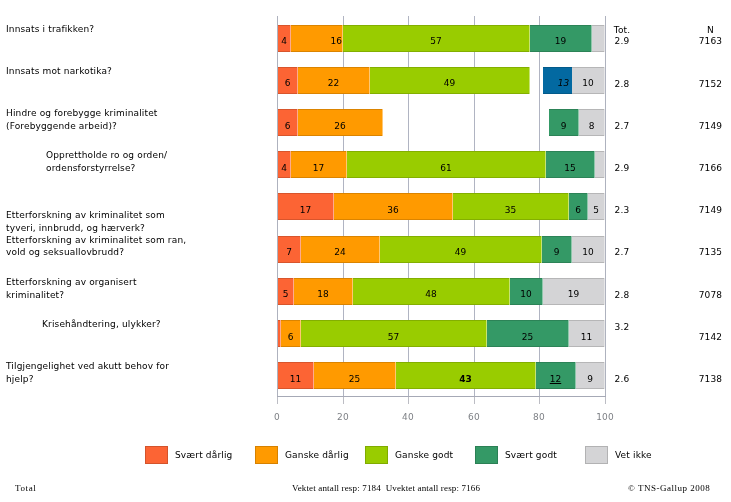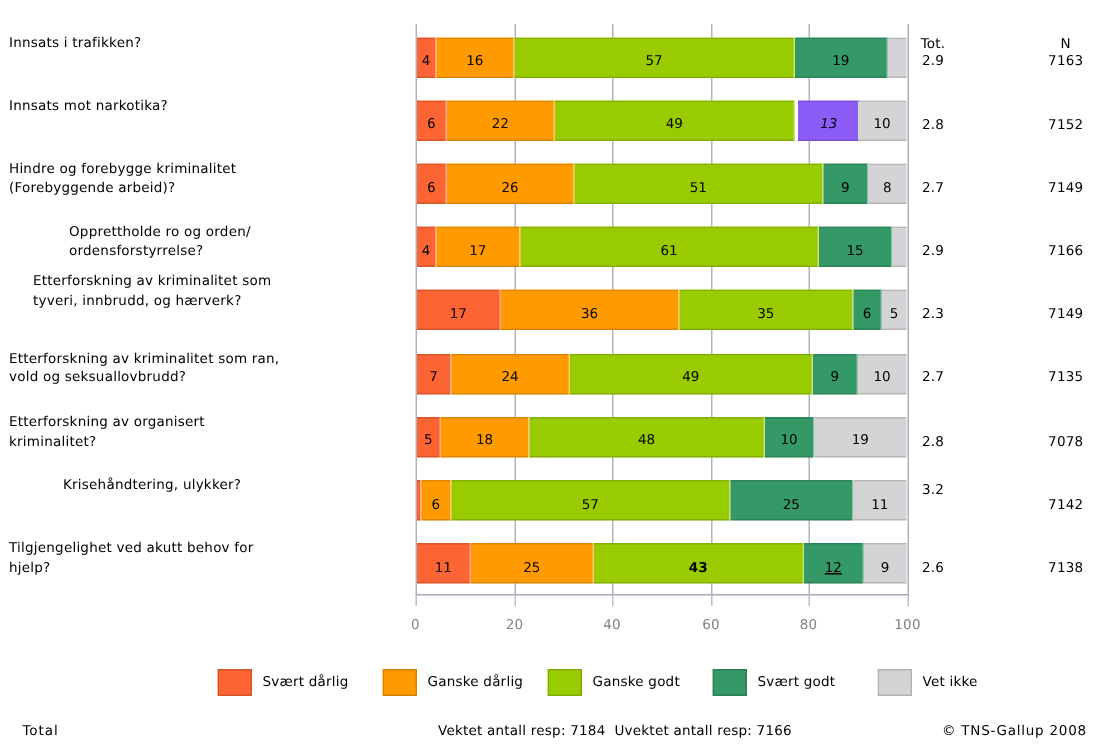--- a/index.html
+++ b/index.html
@@ -32,38 +32,38 @@
   
   .col-head{position:absolute;font-size:9px;color:#000;text-align:center;width:60px;line-height:11px;letter-spacing:0.15px;}
   .col-val{position:absolute;font-size:9px;color:#000;text-align:center;width:60px;line-height:11px;letter-spacing:0.15px;}
 
   
   .legend-item{position:absolute;top:446px;height:18px;display:flex;align-items:center;}
   .legend-swatch{width:23px;height:18px;flex:0 0 auto;box-shadow:inset 0 0 0 1px rgba(0,0,0,0.16);}
   .legend-text{font-size:9px;color:#000;margin-left:7px;white-space:nowrap;line-height:10px;letter-spacing:0.15px;}
 
   
-  .foot{position:absolute;font-size:9px;color:#000;white-space:pre;line-height:11px;letter-spacing:0.15px;}
+  .foot{position:absolute;font-size:9px;color:#000;white-space:pre;line-height:11px;letter-spacing:0.15px;font-family:Liberation Serif, serif;}
   #foot-total{left:15px;top:483px;letter-spacing:0.6px;}
   #foot-resp{left:292px;top:483px;}
   #foot-copy{left:628px;top:483px;letter-spacing:0.5px;}
 </style>
 </head>
 <body>
 
 <div class="chart-wrap">
 
   <div id="cat-labels">
       <div class="cat-label" style="top: 22.6px;">Innsats i trafikken?</div>
       <div class="cat-label" style="top: 64.8px;">Innsats mot narkotika?</div>
       <div class="cat-label" style="top: 107px;">Hindre og forebygge kriminalitet
 (Forebyggende arbeid)?</div>
       <div class="cat-label" style="top: 149.2px; margin-left: 40px;">Opprettholde ro og orden/
 ordensforstyrrelse?</div>
-      <div class="cat-label" style="top: 182px; margin-left: 16px;">Etterforskning av kriminalitet som
+      <div class="cat-label" style="top: 209px;">Etterforskning av kriminalitet som
 tyveri, innbrudd, og hærverk?</div>
       <div class="cat-label" style="top: 233.6px;">Etterforskning av kriminalitet som ran,
 vold og seksuallovbrudd?</div>
       <div class="cat-label" style="top: 275.8px;">Etterforskning av organisert
 kriminalitet?</div>
       <div class="cat-label" style="top: 318px; padding-left: 36px;">Krisehåndtering, ulykker?</div>
       <div class="cat-label" style="top: 360.2px;">Tilgjengelighet ved akutt behov for
 hjelp?</div>
     </div>
 
@@ -73,57 +73,54 @@
         <div class="gridline" style="left: 131px;"></div>
         <div class="gridline" style="left: 197px;"></div>
         <div class="gridline" style="left: 262px;"></div>
       </div>
     <div class="axis-v"></div>
     <div id="bars">
         <div class="bar-row" style="top: 8.6px; height: 27px; width: 328px;">
           <div class="seg" style="left: 1px; width: 13px; height: 27px; background: rgb(252, 100, 52); border-right: 1px solid rgba(255, 255, 255, 0.45); box-shadow: rgba(0, 0, 0, 0.14) 0px 1px 0px inset, rgba(0, 0, 0, 0.14) 0px -1px 0px inset;">
             <span class="seg-label">4</span>
           </div>
-          <div class="seg" style="left: 14px; width: 52px; height: 27px; background: rgb(255, 154, 0); border-right: 1px solid rgba(255, 255, 255, 0.45); box-shadow: rgba(0, 0, 0, 0.14) 0px 1px 0px inset, rgba(0, 0, 0, 0.14) 0px -1px 0px inset;">
+          <div class="seg" style="left: 14px; width: 52px; height: 27px; background: rgb(255, 154, 0); border-right: 1px solid rgba(255, 255, 255, 0.45); box-shadow: rgba(0, 0, 0, 0.14) 0px 1px 0px inset, rgba(0, 0, 0, 0.14) 0px -1px 0px inset; justify-content: flex-end;">
             <span class="seg-label">16</span>
           </div>
           <div class="seg" style="left: 66px; width: 187px; height: 27px; background: rgb(153, 204, 0); border-right: 1px solid rgba(255, 255, 255, 0.45); box-shadow: rgba(0, 0, 0, 0.14) 0px 1px 0px inset, rgba(0, 0, 0, 0.14) 0px -1px 0px inset;">
             <span class="seg-label">57</span>
           </div>
           <div class="seg" style="left: 253px; width: 62px; height: 27px; background: rgb(52, 153, 102); border-right: 1px solid rgba(255, 255, 255, 0.45); box-shadow: rgba(0, 0, 0, 0.14) 0px 1px 0px inset, rgba(0, 0, 0, 0.14) 0px -1px 0px inset;">
             <span class="seg-label">19</span>
           </div>
           <div class="seg" style="left: 315px; width: 13px; height: 27px; background: rgb(212, 212, 214); border-right: 1px solid rgba(255, 255, 255, 0.45); box-shadow: rgba(0, 0, 0, 0.14) 0px 1px 0px inset, rgba(0, 0, 0, 0.14) 0px -1px 0px inset;"></div>
         </div>
         <div class="bar-row" style="top: 50.8px; height: 27px; width: 328px;">
           <div class="seg" style="left: 1px; width: 20px; height: 27px; background: rgb(252, 100, 52); border-right: 1px solid rgba(255, 255, 255, 0.45); box-shadow: rgba(0, 0, 0, 0.14) 0px 1px 0px inset, rgba(0, 0, 0, 0.14) 0px -1px 0px inset;">
             <span class="seg-label">6</span>
           </div>
           <div class="seg" style="left: 21px; width: 72px; height: 27px; background: rgb(255, 154, 0); border-right: 1px solid rgba(255, 255, 255, 0.45); box-shadow: rgba(0, 0, 0, 0.14) 0px 1px 0px inset, rgba(0, 0, 0, 0.14) 0px -1px 0px inset;">
             <span class="seg-label">22</span>
           </div>
           <div class="seg" style="left: 93px; width: 160px; height: 27px; background: rgb(153, 204, 0); border-right: 1px solid rgba(255, 255, 255, 0.45); box-shadow: rgba(0, 0, 0, 0.14) 0px 1px 0px inset, rgba(0, 0, 0, 0.14) 0px -1px 0px inset;">
             <span class="seg-label">49</span>
           </div>
-          <div class="seg" style="left: 255px; width: 42px; height: 27px; background: #8b5cf6; border-right: 1px solid rgba(255, 255, 255, 0.45); box-shadow: rgba(0, 0, 0, 0.14) 0px 1px 0px inset, rgba(0, 0, 0, 0.14) 0px -1px 0px inset; font-style: italic;">
+          <div class="seg" style="left: 266px; width: 42px; height: 27px; background: #0369a1; border-right: 1px solid rgba(255, 255, 255, 0.45); box-shadow: rgba(0, 0, 0, 0.14) 0px 1px 0px inset, rgba(0, 0, 0, 0.14) 0px -1px 0px inset; font-style: italic;">
             <span class="seg-label">13</span>
           </div>
           <div class="seg" style="left: 295px; width: 33px; height: 27px; background: rgb(212, 212, 214); border-right: 1px solid rgba(255, 255, 255, 0.45); box-shadow: rgba(0, 0, 0, 0.14) 0px 1px 0px inset, rgba(0, 0, 0, 0.14) 0px -1px 0px inset;">
             <span class="seg-label">10</span>
           </div>
         </div>
         <div class="bar-row" style="top: 93px; height: 27px; width: 328px;">
           <div class="seg" style="left: 1px; width: 20px; height: 27px; background: rgb(252, 100, 52); border-right: 1px solid rgba(255, 255, 255, 0.45); box-shadow: rgba(0, 0, 0, 0.14) 0px 1px 0px inset, rgba(0, 0, 0, 0.14) 0px -1px 0px inset;">
             <span class="seg-label">6</span>
           </div>
           <div class="seg" style="left: 21px; width: 85px; height: 27px; background: rgb(255, 154, 0); border-right: 1px solid rgba(255, 255, 255, 0.45); box-shadow: rgba(0, 0, 0, 0.14) 0px 1px 0px inset, rgba(0, 0, 0, 0.14) 0px -1px 0px inset;">
             <span class="seg-label">26</span>
-          </div>
-          <div class="seg" style="left: 106px; width: 166px; height: 27px; background: rgb(153, 204, 0); border-right: 1px solid rgba(255, 255, 255, 0.45); box-shadow: rgba(0, 0, 0, 0.14) 0px 1px 0px inset, rgba(0, 0, 0, 0.14) 0px -1px 0px inset;">
-            <span class="seg-label">51</span>
           </div>
           <div class="seg" style="left: 272px; width: 30px; height: 27px; background: rgb(52, 153, 102); border-right: 1px solid rgba(255, 255, 255, 0.45); box-shadow: rgba(0, 0, 0, 0.14) 0px 1px 0px inset, rgba(0, 0, 0, 0.14) 0px -1px 0px inset;">
             <span class="seg-label">9</span>
           </div>
           <div class="seg" style="left: 302px; width: 26px; height: 27px; background: rgb(212, 212, 214); border-right: 1px solid rgba(255, 255, 255, 0.45); box-shadow: rgba(0, 0, 0, 0.14) 0px 1px 0px inset, rgba(0, 0, 0, 0.14) 0px -1px 0px inset;">
             <span class="seg-label">8</span>
           </div>
         </div>
         <div class="bar-row" style="top: 135.2px; height: 27px; width: 328px;">
           <div class="seg" style="left: 1px; width: 13px; height: 27px; background: rgb(252, 100, 52); border-right: 1px solid rgba(255, 255, 255, 0.45); box-shadow: rgba(0, 0, 0, 0.14) 0px 1px 0px inset, rgba(0, 0, 0, 0.14) 0px -1px 0px inset;">

